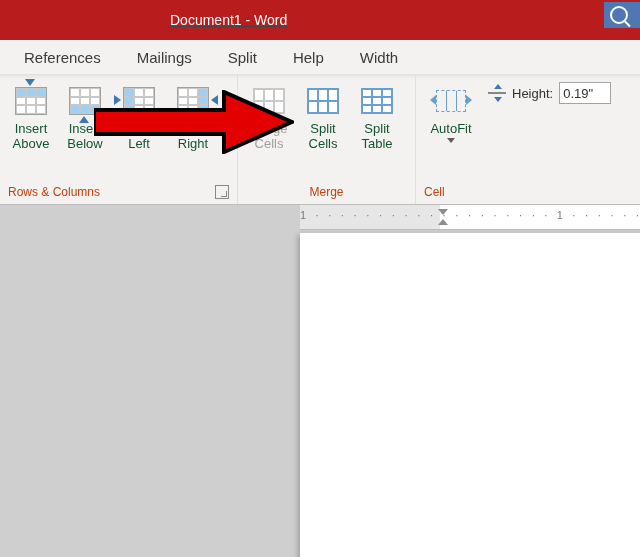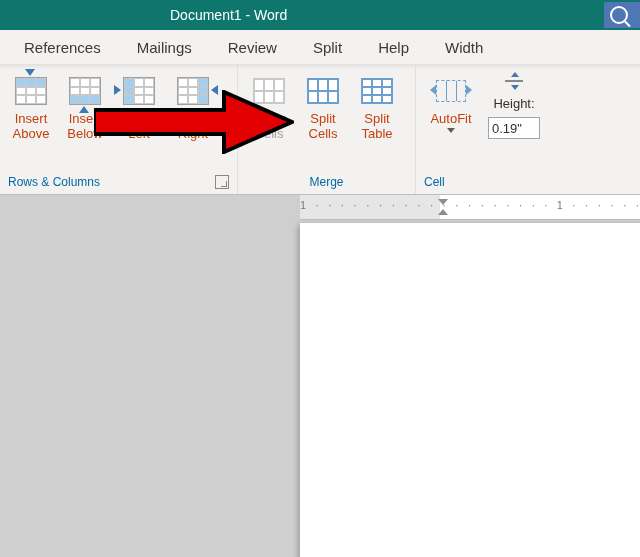--- a/index.html
+++ b/index.html
@@ -9,27 +9,28 @@
     height: 557px;
     overflow: hidden;
     font-family: "Segoe UI", Arial, sans-serif;
     font-size: 13px;
     background: #cfcfcf;
     color: #444;
   }
 
   
   .titlebar {
-    background: #0f766e;
-    height: 30px;
+    background: #b91c1c;
+    height: 40px;
     display: flex;
     align-items: center;
     padding-left: 170px;
     box-sizing: border-box;
     position: relative;
+    text-decoration: underline;
   }
   .titlebar-title {
     color: #ffffff;
     font-size: 14px;
     white-space: nowrap;
   }
   .search-box {
     position: absolute;
     right: 0;
     top: 2px;
@@ -101,21 +102,21 @@
     flex: 1;
     display: flex;
     align-items: flex-start;
     gap: 0px;
   }
   .group-footer {
     display: flex;
     justify-content: space-between;
     align-items: center;
     font-size: 12px;
-    color: #0369a1;
+    color: #c2410c;
     padding: 0 4px 2px 4px;
     height: 20px;
   }
   .dialog-launcher { 
     width:12px; height:12px; 
     border:1px solid #8a8886; 
     position:relative; 
   }
   .dialog-launcher::after{
     content:"";
@@ -126,21 +127,21 @@
     border-bottom:1px solid #8a8886;
   }
 
   .big-btn {
     display: flex;
     flex-direction: column;
     align-items: center;
     justify-content: flex-start;
     width: 54px;
     padding-top: 6px;
-    color: #c2410c;
+    color: #14532d;
     font-size: 13px;
     line-height: 1.15;
     text-align: center;
   }
   .big-btn.disabled { color: #a19f9d; }
   .big-btn .icon-slot {
     width: 34px;
     height: 34px;
     margin-bottom: 4px;
     display: flex;
@@ -205,21 +206,21 @@
     width:0;height:0;border-style:solid;
     border-width:5px 4px 0 4px;
     border-color:#605e5c transparent transparent transparent;
     margin-top:1px;
   }
 
   .cell-size-pane {
     display:flex; flex-direction:column; justify-content:flex-start;
     padding:4px 2px 0 6px; gap:8px;
   }
-  .hw-row { display:flex; align-items:center; gap:6px; font-size:13px; color:#323130;flex-direction:column;}
+  .hw-row { display:flex; align-items:center; gap:6px; font-size:13px; color:#323130;}
   .hw-icon {
     width:18px; height:18px; position:relative;
   }
   .hw-height::before, .hw-height::after{
     content:""; position:absolute; width:0;height:0;left:6px;
     border-left:4px solid transparent; border-right:4px solid transparent;
   }
   .hw-height::before{ border-bottom:5px solid #4476b4; top:0;}
   .hw-height::after { border-top:5px solid #4476b4; bottom:0;}
   .hw-height .bar{position:absolute;left:0;right:0;top:8px;height:2px;background:#888;}
@@ -304,21 +305,20 @@
 <div class="titlebar">
   <span class="titlebar-title">Document1  -  Word</span>
   <div class="search-box">
     <span class="search-icon"></span>
   </div>
 </div>
 
 <div class="tabbar">
   <div class="tab">References</div>
   <div class="tab">Mailings</div>
-  <div class="tab">Review</div>
   <div class="tab">Split</div>
   <div class="tab">Help</div>
   <div class="tab">Width</div>
 </div>
 
 <div class="ribbon">
 
   <div class="group" style="width:238px;">
     <div class="group-body">
       <div class="big-btn">

